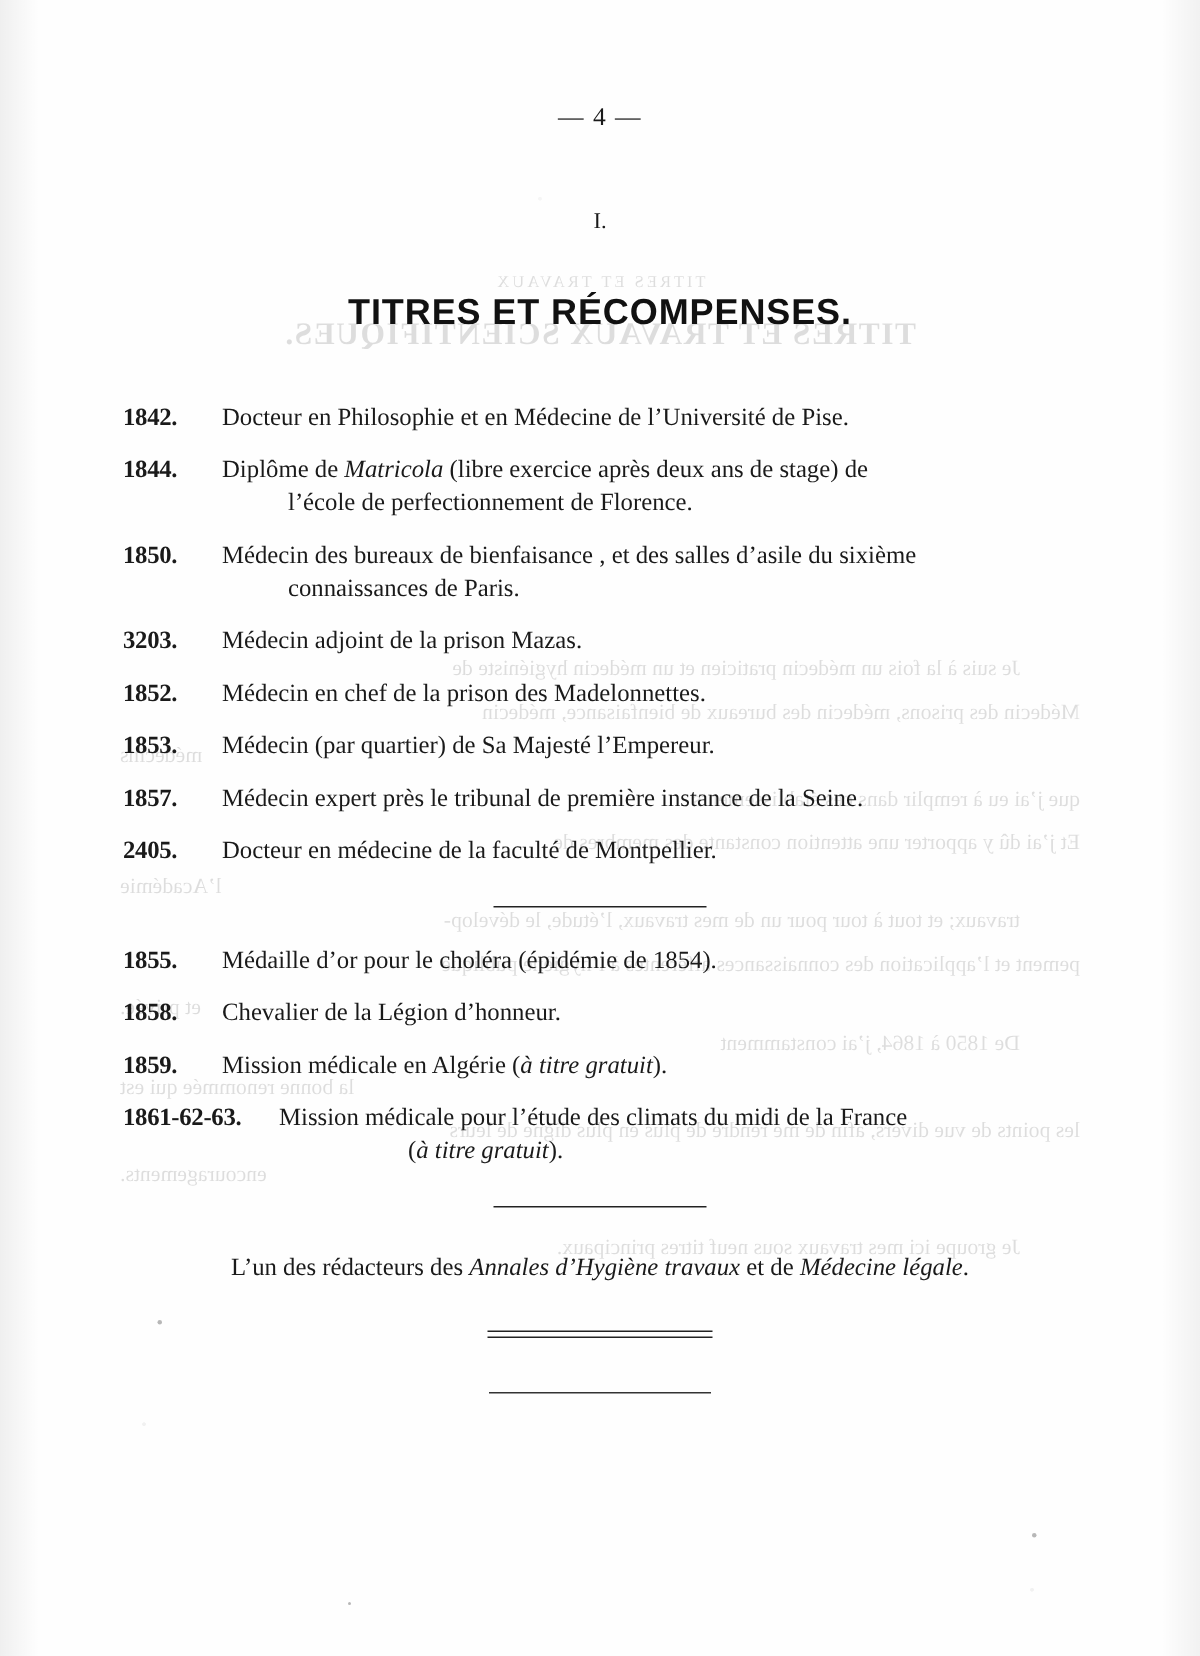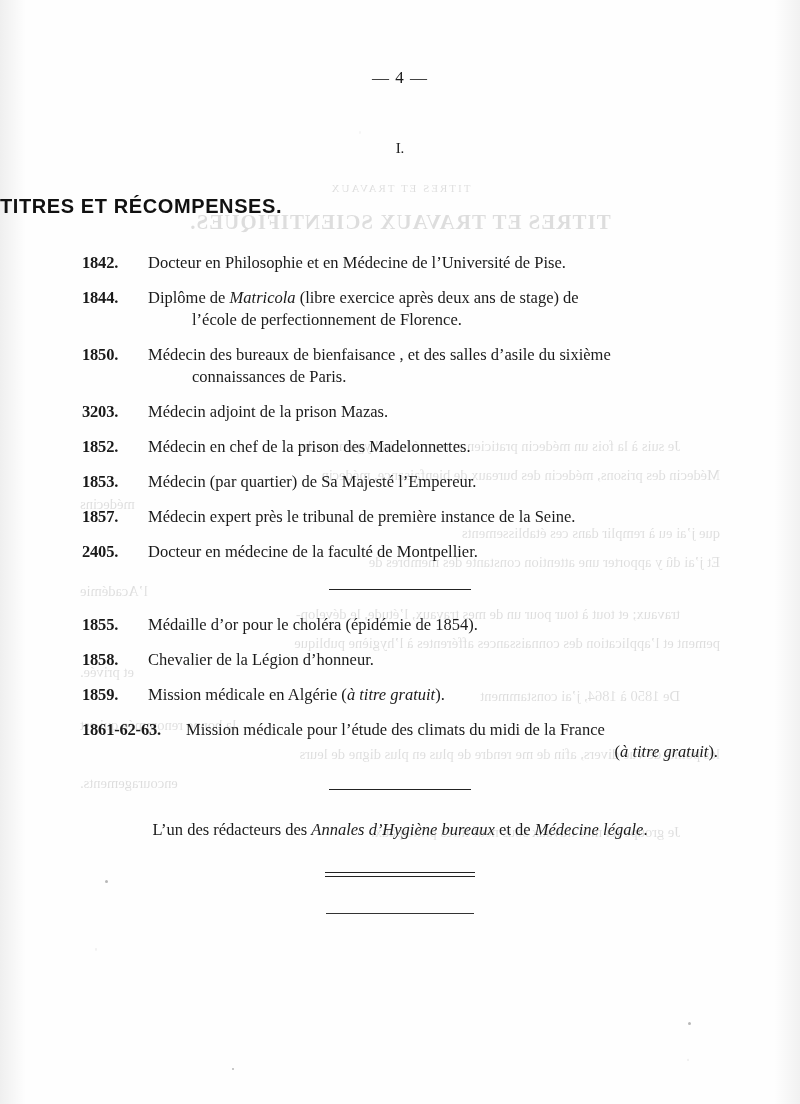--- a/index.html
+++ b/index.html
@@ -87,30 +87,30 @@
     margin-top: 68px;
     letter-spacing: 1px;
   }
   .section-num {
     text-align: center;
     font-size: 15px;
     margin-top: 52px;
     font-weight: normal;
   }
   .main-title {
-    text-align: left;
+    text-align: center;
     font-family: "Liberation Sans", sans-serif;
     font-weight: bold;
-    font-size: 20px;
+    font-size: 24px;
     letter-spacing: 0.6px;
     margin-top: 38px;
     color: #111;
   }
   .entries {
-    margin: 34px 82px 0 82px;
+    margin: 44px 82px 0 82px;
   }
   .entry {
     display: flex;
     align-items: flex-start;
     font-size: 16.5px;
     line-height: 22px;
     margin-bottom: 13px;
   }
   .entry .year {
     flex: 0 0 auto;
@@ -124,21 +124,20 @@
   .entry .text {
     flex: 1 1 auto;
     text-indent: 0;
   }
   .entry .text .cont {
     display: block;
     padding-left: 44px;
   }
   .entry .text .cont.center-ish {
     padding-left: 86px;
-    text-align: right;
   }
   i { font-style: italic; font-family: Liberation Serif, serif; }
 
   .rule {
     width: 142px;
     height: 0;
     margin: 26px auto 24px auto;
     border-top: 1.6px solid #222;
   }
   .rule.double {
@@ -286,21 +285,21 @@
         <span class="text">
           <span>Mission médicale pour l’étude des climats du midi de la France</span>
           <span class="cont center-ish">(<i>à titre gratuit</i>).</span>
         </span>
       </div>
 
     </div>
 
     <div class="rule"></div>
 
-    <div class="closing">L’un des rédacteurs des <i>Annales d’Hygiène bureaux</i> et de <i>Médecine légale</i>.</div>
+    <div class="closing">L’un des rédacteurs des <i>Annales d’Hygiène travaux</i> et de <i>Médecine légale</i>.</div>
 
     <div class="rule double"></div>
     <div class="rule last"></div>
 
   </div>
 
   <div class="speck" style="left:105px; top:880px; width:3px; height:3px;"></div>
   <div class="speck" style="left:688px; top:1022px; width:3px; height:3px;"></div>
   <div class="speck" style="left:232px; top:1068px; width:2px; height:2px;"></div>
 

